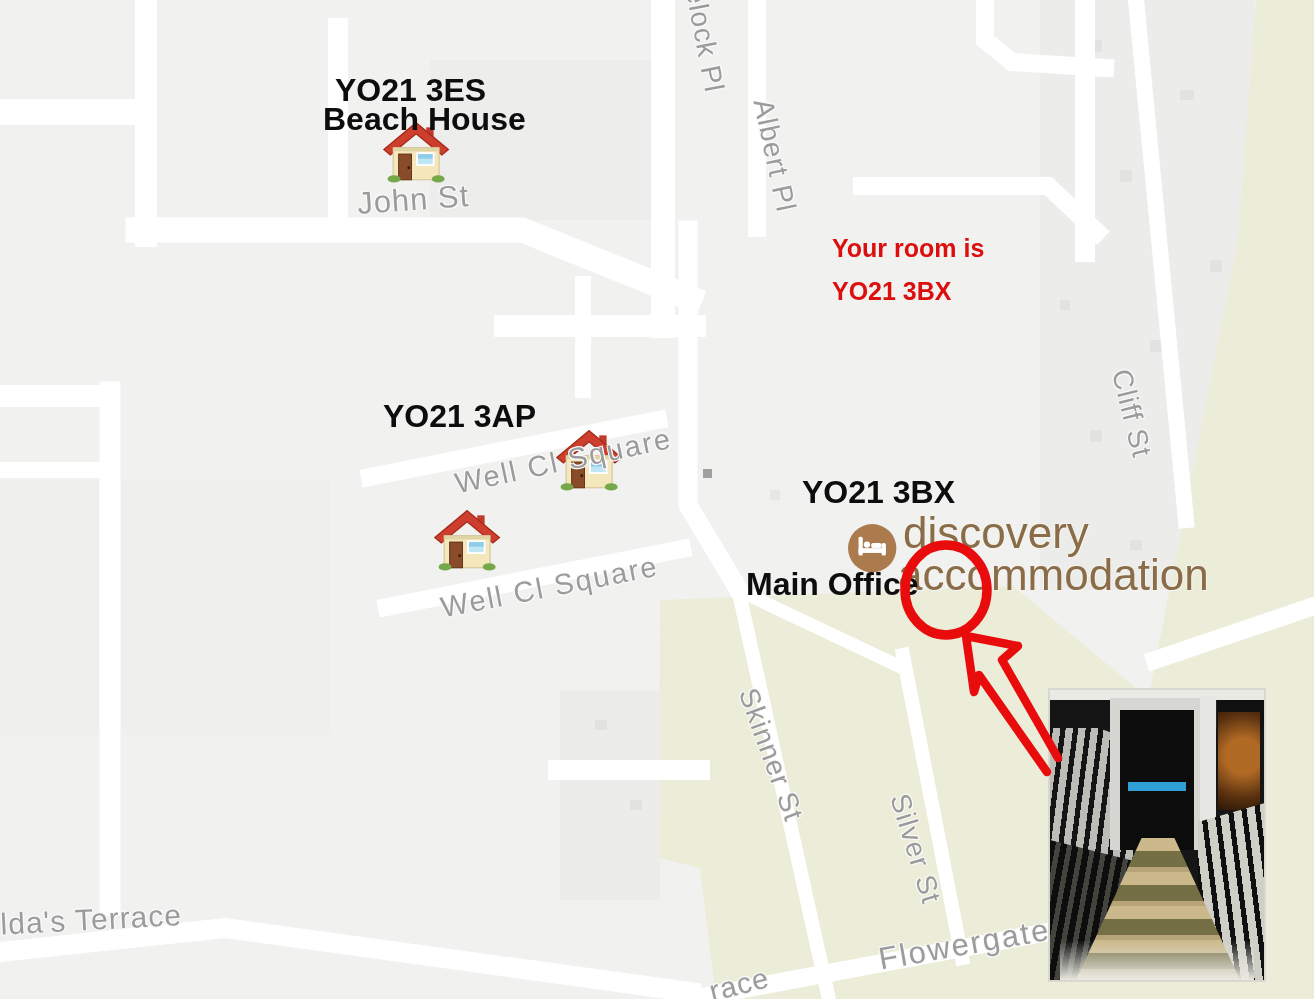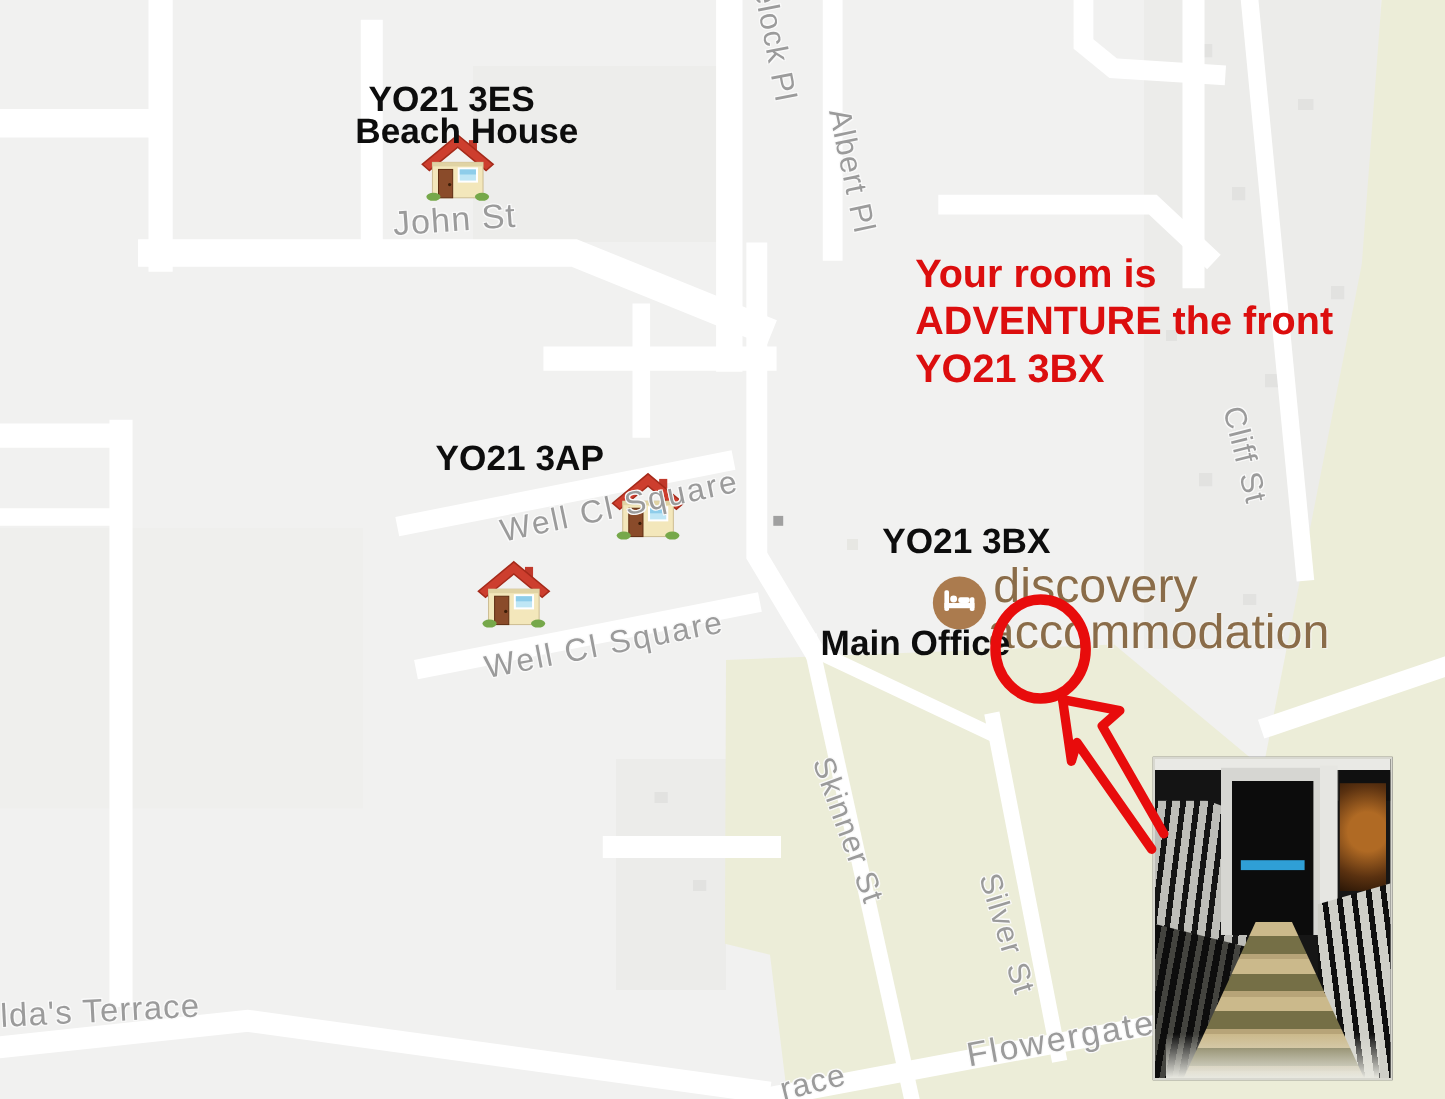--- a/index.html
+++ b/index.html
@@ -7,21 +7,21 @@
          font-family:"Liberation Sans",sans-serif;}
   .stage svg.base{position:absolute;left:0;top:0;z-index:0;}
   .street-label{position:absolute;color:#9b9b9b;font-size:28px;white-space:nowrap;z-index:10;
     transform-origin:0 0;letter-spacing:1px;
     text-shadow:-1px -1px 0 #fafafa,1px -1px 0 #fafafa,-1px 1px 0 #fafafa,1px 1px 0 #fafafa;}
   .black-label{position:absolute;font-weight:bold;font-size:32px;line-height:1.0;color:#0d0d0d;
     white-space:nowrap;z-index:11;letter-spacing:0px;}
   .poi-label{position:absolute;color:#8a6c49;font-size:44px;white-space:nowrap;z-index:10;
     text-shadow:-1px -1px 0 #f4f3ee,1px 1px 0 #f4f3ee;}
   .red-block{position:absolute;left:832px;top:227px;z-index:12;}
-  .red-line{font-weight:bold;font-size:36px;line-height:43px;color:#dc0e0e;white-space:nowrap;}
+  .red-line{font-weight:bold;font-size:25px;line-height:43px;color:#dc0e0e;white-space:nowrap;}
   .overlay{position:absolute;left:0;top:0;z-index:30;pointer-events:none;}
   
   .photo{position:absolute;left:1048px;top:688px;width:214px;height:290px;background:#161616;
          border:2px solid #d8d8d0;overflow:hidden;z-index:20;}
   .photo div{position:absolute;}
   .ph-top{left:0;top:0;width:214px;height:12px;background:#e9e9e5;}
   .ph-beam{left:0;top:10px;width:214px;height:28px;
     background:linear-gradient(90deg,#141414 0 28%,#3a3a38 28% 35%,#0d0d0d 35% 68%,#262624 68% 78%,#101010 78% 100%);}
   .ph-rail-left{left:-12px;top:16px;width:112px;height:276px;
     background:repeating-linear-gradient(97deg,#151515 0 5px,#bdbdb8 5px 12px);
@@ -150,27 +150,26 @@
   <div class="street-label" style="left:914px;top:790px;transform:rotate(73deg);">Silver St</div>
   <div class="street-label" style="left:876px;top:942px;font-size:31px;letter-spacing:2px;transform:rotate(-10deg);">Flowergate</div>
   <div class="street-label" style="left:-8px;top:908px;font-size:30px;transform:rotate(-3deg);">ilda's Terrace</div>
   <div class="street-label" style="left:706px;top:976px;font-size:29px;transform:rotate(-14deg);">race</div>
 
   <div class="poi-label" style="left:903px;top:508px;">discovery</div>
   <div class="poi-label" style="left:898px;top:550px;">accommodation</div>
 
   <div class="black-label" style="left:335px;top:74px;">YO21 3ES</div>
   <div class="black-label" style="left:323px;top:103px;">Beach House</div>
-  <div class="black-label" style="left:396px;top:400px;">YO21 3AP</div>
+  <div class="black-label" style="left:383px;top:400px;">YO21 3AP</div>
   <div class="black-label" style="left:802px;top:476px;">YO21 3BX</div>
   <div class="black-label" style="left:746px;top:568px;">Main Office</div>
 
   <div class="red-block">
     <div class="red-line">Your room is</div>
-    <div class="red-line">ADVENTURE the front</div>
     <div class="red-line">YO21 3BX</div>
   </div>
 
   <div class="photo">
     <div class="ph-top"></div>
     <div class="ph-rail-left"></div>
     <div class="ph-rail-left-dark"></div>
     <div class="ph-beam"></div>
     <div class="ph-door-frame"></div>
     <div class="ph-door"></div>

